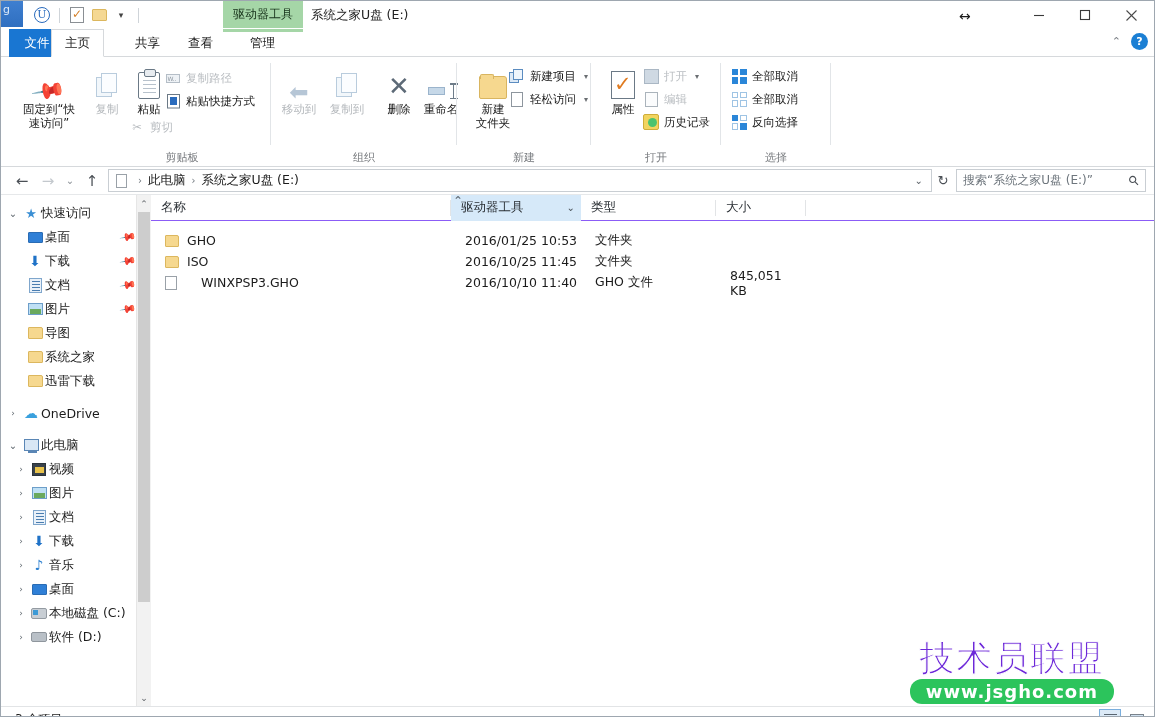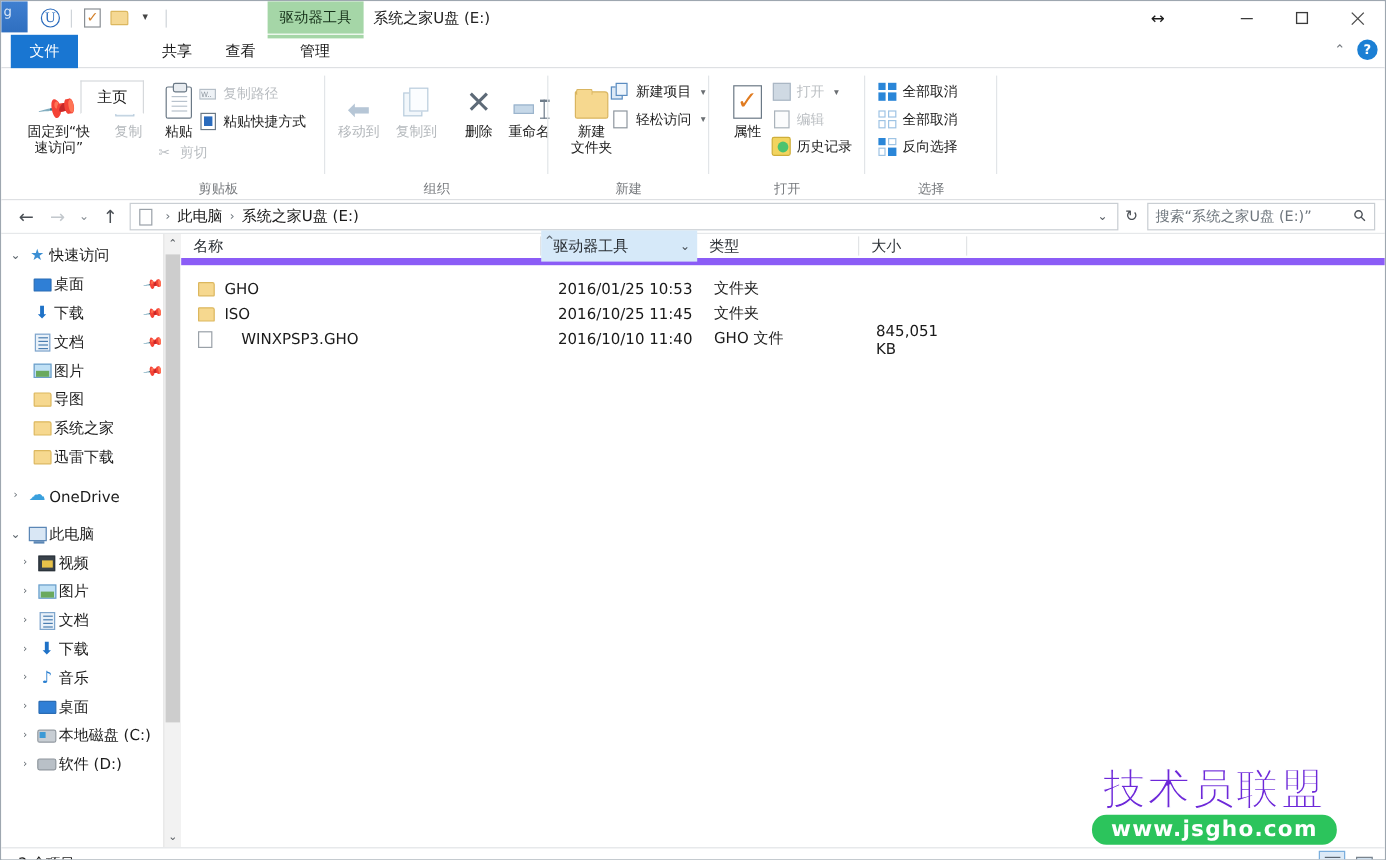--- a/index.html
+++ b/index.html
@@ -171,21 +171,21 @@
   .i-pc:after{ content:""; position:absolute; left:3px; bottom:-3px; width:9px; height:2px; background:#5a86b5; }
   .i-vid { width:14px; height:13px; background:#39424b; border:1px solid #2b333a; position:relative; }
   .i-vid:after{ content:""; position:absolute; left:2px; top:3px; width:9px; height:6px; background:#e8c24a; }
   .i-mus { font-size:14px; color:#2a7fd0; }
   .i-hdd { width:16px; height:11px; background:#c8ced4; border:1px solid #949ba2; border-radius:2px;
            position:relative; }
   .i-hdd:after{ content:""; position:absolute; left:1px; top:1px; width:5px; height:5px; background:#3c9ad6; }
   .i-hdd2 { width:16px; height:10px; background:#b9c0c7; border:1px solid #8f969d; border-radius:2px; }
 
   .content { flex:1; position:relative; background:#fff; }
-  .colhdr { height:26px; display:flex; align-items:center; border-bottom:6px solid #8b5cf6;
+  .colhdr { height:26px; display:flex; align-items:center; border-bottom:1px solid #8b5cf6;
             position:relative; }
   .col { height:26px; display:flex; align-items:center; font-size:12.5px; color:#2a2f34;
          padding-left:10px; position:relative; }
   .col .cdiv { position:absolute; right:0; top:5px; bottom:5px; width:1px; background:#e2e4e6; }
   .col.hl { background:#d6e9f9; }
   .col .cdd { margin-left:auto; padding-right:6px; font-size:10px; color:#4a5259; }
   .sortcaret { position:absolute; top:-1px; left:302px; font-size:12px; color:#5f6a74; }
   .frow { height:21px; display:flex; align-items:center; font-size:12.5px; color:#1b1b1b; }
   .fcell { padding-left:14px; display:flex; align-items:center; }
   .fico-folder { width:14px; height:12px; background:#f6d88f; border:1px solid #dcb75e;
@@ -261,21 +261,21 @@
             <line x1="1.5" y1="1.5" x2="11.5" y2="11.5" stroke="#4a4a4a" stroke-width="1.1"></line>
             <line x1="11.5" y1="1.5" x2="1.5" y2="11.5" stroke="#4a4a4a" stroke-width="1.1"></line>
           </svg>
       </div>
     </div>
   </div>
 
   <div class="tabstrip">
     <div class="ctx-underline"></div>
     <div class="tab file" style="left:8px;width:56px;">文件</div>
-    <div class="tab active" style="left:66px;margin-top:38px;">主页</div>
+    <div class="tab active" style="left:50px;">主页</div>
     <div class="tab" style="left:121px;">共享</div>
     <div class="tab" style="left:174px;">查看</div>
     <div class="tab" style="left:236px;">管理</div>
 
     <div class="ribbon-ctrls">
       <span class="chev-up">⌃</span>
       <span class="help-ic">?</span>
     </div>
   </div>
 

